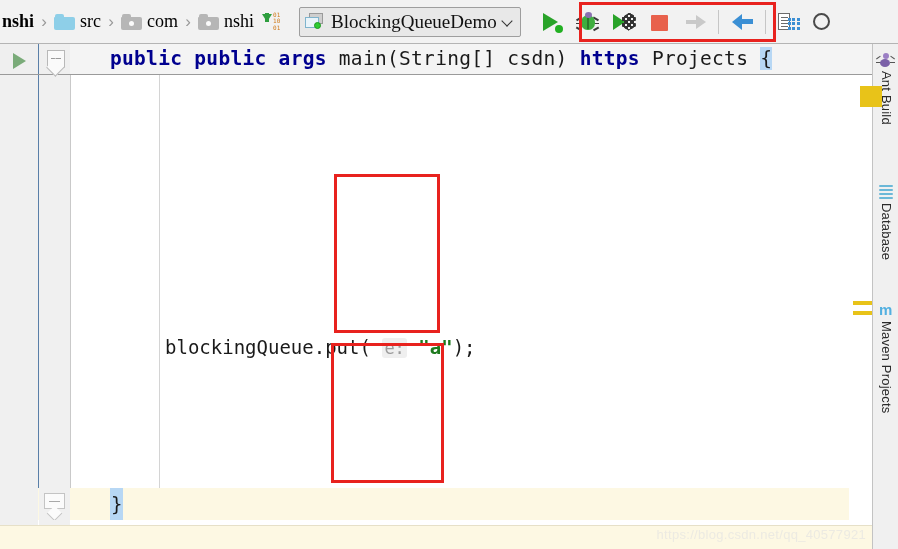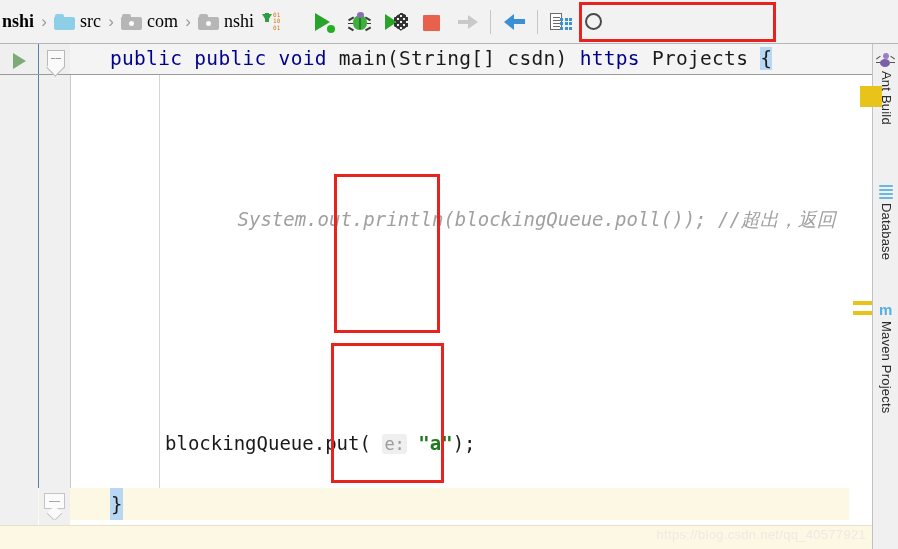--- a/index.html
+++ b/index.html
@@ -205,21 +205,21 @@
     font-family:"DejaVu Sans Mono", monospace;
     font-size:19px; line-height:32px; white-space:pre;
     color:#1a1a1a;
   }
   .codeline { height:32px; }
   .sig {
     position:absolute; left:110px; top:0px; height:30px; line-height:30px;
     font-family:"DejaVu Sans Mono", monospace; font-size:19.5px;
     letter-spacing:0.3px; white-space:pre; color:#1a1a1a;
   }
-  .kw { color:#00008f; font-weight:normal; }
+  .kw { color:#00008f; font-weight:bold; }
   .str { color:#1d7a1d; font-weight:bold; }
   .cmt { color:#a0a0a0; font-style:italic; }
   .hint {
     color:#9b9b9b; background:#efefef; border-radius:3px;
     padding:0 2px; font-size:17px;
   }
   .brk { background:#b7d7f4; }
 
   
   .curline {
@@ -343,20 +343,29 @@
 
       <span class="binicon">
         <span class="binarrow"></span>
         <span class="bindigits">
           <span>01</span><br>
           <span>10</span><br>
           <span>01</span>
         </span>
       </span>
 
+      <span class="runconfig">
+        <span class="rc-icon">
+          <span class="b1"></span>
+            <span class="b2"></span>
+            <span class="dot"></span>
+        </span>
+        <span class="rc-label">BlockingQueueDemo</span>
+        <span class="chev"></span>
+      </span>
 
       <span class="tb-icons">
         <span class="tbi ic-run">
           <span class="tri"></span>
             <span class="gdot"></span>
         </span>
         <span class="tbi ic-debug">
           <span class="lg l1"></span>
             <span class="lg l2"></span>
             <span class="lg l3"></span>
@@ -409,36 +418,33 @@
     <div class="gutter-c"></div>
     <div class="gutter-line"></div>
     <div class="indent-guide"></div>
 
     <div class="firstline">
       <div class="gut"></div>
         <div class="gutb"></div>
         <div class="gutc"></div>
       <span class="run-gutter-tri"></span>
       <span class="fold-tag"></span>
-      <span class="sig"><span class="kw">public</span> <span class="kw">public</span> <span class="kw">void</span> <span>main(String[] csdn)</span> <span class="kw">https</span> <span>Projects</span> <span class="brk">{</span></span>
+      <span class="sig"><span class="kw">public</span> <span class="kw">public</span> <span class="kw">args</span> <span>main(String[] csdn)</span> <span class="kw">https</span> <span>Projects</span> <span class="brk">{</span></span>
     </div>
 
     <div class="curline"></div>
     <div class="curline-gut"></div>
     <div class="curline-gutc"></div>
     <div class="fold-minus">
         <span class="tip"></span>
       </div>
     <div class="closing-brace">}</div>
 
     <div class="code">
 
-      <div class="codeline">
-        <span style="display:inline-block;width:75px"></span><span class="cmt">System.out.println(blockingQueue.poll()); //超出，返回</span>
-      </div>
 
       <div class="codeline"></div>
 
       <div class="codeline"><span style="display:inline-block;width:94px"></span><span>blockingQueue</span><span>.put(</span> <span class="hint">e:</span> <span class="str">"a"</span><span>);</span></div>
 
       
 
       
 
       

